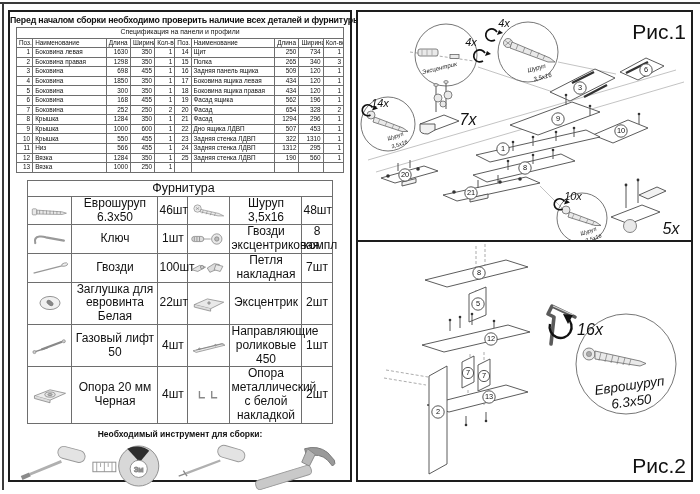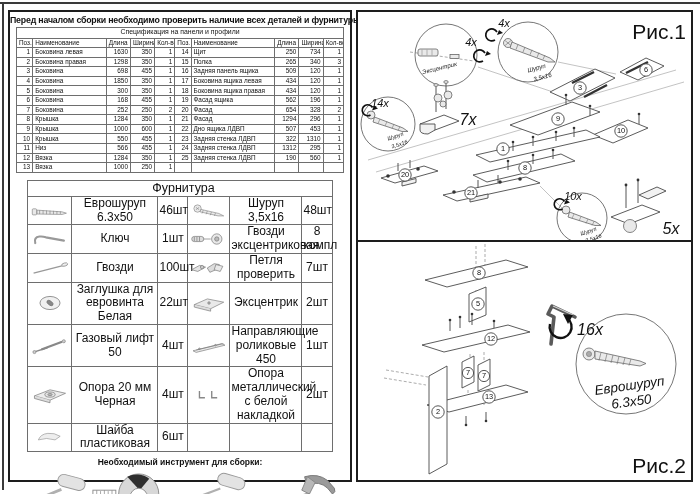--- a/index.html
+++ b/index.html
@@ -311,21 +311,21 @@
             <td class="nm">Гвозди</td>
             <td class="q">100шт</td>
             <td class="ic"><svg viewBox="0 0 44 20" width="38" height="18">
                 <g stroke="#777" fill="#e5e5e5" stroke-width="0.8">
                   <path d="M2 12 l9 -5 7 2 -9 5 z"></path>
                   <circle cx="14" cy="9" r="2" fill="#ccc"></circle>
                   <path d="M20 10 l8 -5 6 1 -4 6 -7 3 z" fill="#ddd"></path>
                   <path d="M30 6 l8 2 -3 6 -7 -2 z" fill="#e9e9e9"></path>
                 </g>
               </svg></td>
-            <td class="nm">Петля проверить</td>
+            <td class="nm">Петля накладная</td>
             <td class="q">7шт</td>
           </tr>
           <tr>
             <td class="ic"><svg viewBox="0 0 44 20" width="34" height="18">
                 <g stroke="#777">
                   <ellipse cx="22" cy="10" rx="13" ry="8.5" fill="#f0f0f0"></ellipse>
                   <ellipse cx="22" cy="10" rx="4.5" ry="2.6" fill="#888" transform="rotate(38 22 10)"></ellipse>
                 </g>
               </svg></td>
             <td class="nm">Заглушка для евровинта
@@ -378,30 +378,20 @@
             <td class="q">4шт</td>
             <td class="ic"><svg viewBox="0 0 44 20" width="30" height="18">
                 <g stroke="#888" fill="none" stroke-width="2">
                   <path d="M8 4 v10 h8"></path>
                   <path d="M26 4 v10 h8"></path>
                 </g>
               </svg></td>
             <td class="nm">Опора металлический
 с белой накладкой</td>
             <td class="q">2шт</td>
-          </tr>
-          <tr>
-            <td class="ic"><svg viewBox="0 0 44 20" width="32" height="16">
-                <path d="M6 14 q3 -8 13 -9 q9 -1 17 4 l-7 5 q-12 -4 -23 0 z" fill="#eee" stroke="#888" stroke-width="0.8"></path>
-              </svg></td>
-            <td class="nm">Шайба пластиковая</td>
-            <td class="q">6шт</td>
-            <td class="ic"></td>
-            <td class="nm"></td>
-            <td class="q"></td>
           </tr>
         </tbody>
     </table>
 
     <div class="tools-title">Необходимый инструмент для сборки:</div>
     <div class="tools-row">
       <span>
         <svg viewBox="0 0 80 50" width="74" height="48">
             <g>
               <rect x="44" y="6" width="30" height="13" rx="6.5" fill="#e3e3e3" stroke="#999" transform="rotate(15 59 12)"></rect>

